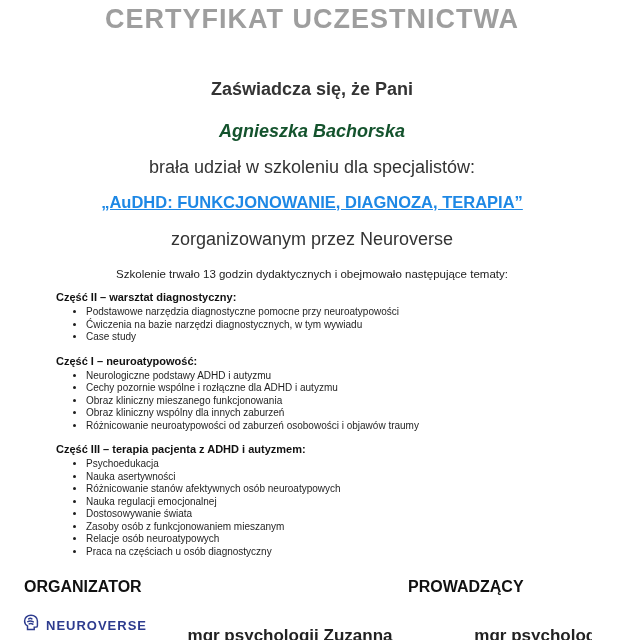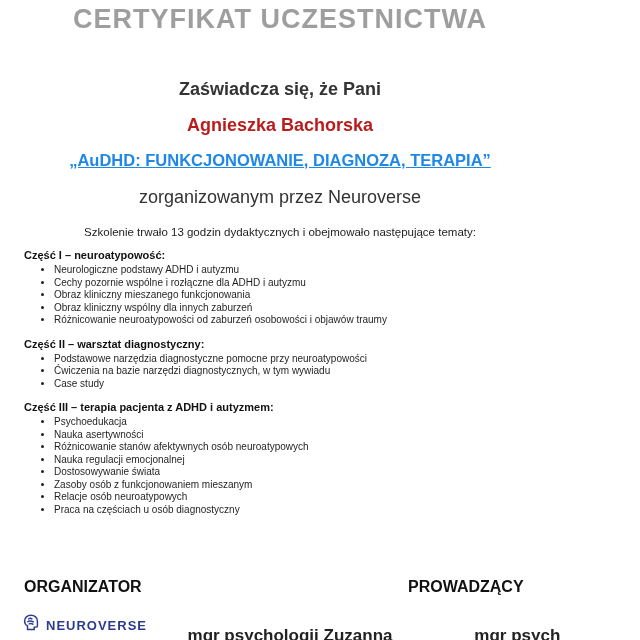--- a/index.html
+++ b/index.html
@@ -3,32 +3,33 @@
 <meta charset="utf-8">
 <style>
   html,body { margin:0; padding:0; background:#ffffff; }
   .page {
     position:relative;
     width:560px; height:640px;
     overflow:hidden;
     background:#ffffff;
     font-family:"Liberation Sans", sans-serif;
     color:#2e2e2e;
+    padding-left:32px;
   }
   .title {
     margin:4px 0 0 0;
     text-align:center;
     font-size:27px;
     font-weight:bold;
     letter-spacing:1px;
     color:var(--title-gray, #9e9e9e);
   }
   .line { text-align:center; font-size:18px; margin:0; color:#333333; }
   .intro   { margin-top:44px;font-weight:bold; }
-  .name    { margin-top:15px; font-weight:bold; color:#b91c1c; }
+  .name    { margin-top:21px; font-style:italic; font-weight:bold; color:#14532d; }
   .line1   { margin-top:15px; }
   .course  {
     margin-top:15px;
     font-size:16.5px;
     font-weight:bold;
     text-decoration:underline;
     color:var(--accent-blue, #1e88e5);
   }
   .line2   { margin-top:17px; }
   .dates   { margin-top:13px; }
@@ -101,41 +102,42 @@
 </style>
 </head>
 <body>
 
 <div class="page">
 
   <h1 class="title">CERTYFIKAT UCZESTNICTWA</h1>
 
   <p class="line intro">Zaświadcza się, że Pani</p>
   <p class="line name">Agnieszka Bachorska</p>
+  <p class="line line1">brała udział w szkoleniu dla specjalistów:</p>
   <p class="line course">„AuDHD: FUNKCJONOWANIE, DIAGNOZA, TERAPIA”</p>
   <p class="line line2">zorganizowanym przez Neuroverse</p>
   <p class="line summary">Szkolenie trwało 13 godzin dydaktycznych i obejmowało następujące tematy:</p>
 
   <div class="sections" id="sections">
+      <div class="section">
+        <div class="section-heading">Część II – warsztat diagnostyczny:</div>
+        <ul class="topic-list">
+          <li>Podstawowe narzędzia diagnostyczne pomocne przy neuroatypowości</li>
+          <li>Ćwiczenia na bazie narzędzi diagnostycznych, w tym wywiadu</li>
+          <li>Case study</li>
+        </ul>
+      </div>
       <div class="section">
         <div class="section-heading">Część I – neuroatypowość:</div>
         <ul class="topic-list">
           <li>Neurologiczne podstawy ADHD i autyzmu</li>
           <li>Cechy pozornie wspólne i rozłączne dla ADHD i autyzmu</li>
           <li>Obraz kliniczny mieszanego funkcjonowania</li>
           <li>Obraz kliniczny wspólny dla innych zaburzeń</li>
           <li>Różnicowanie neuroatypowości od zaburzeń osobowości i objawów traumy</li>
-        </ul>
-      </div>
-      <div class="section">
-        <div class="section-heading">Część II – warsztat diagnostyczny:</div>
-        <ul class="topic-list">
-          <li>Podstawowe narzędzia diagnostyczne pomocne przy neuroatypowości</li>
-          <li>Ćwiczenia na bazie narzędzi diagnostycznych, w tym wywiadu</li>
-          <li>Case study</li>
         </ul>
       </div>
       <div class="section">
         <div class="section-heading">Część III – terapia pacjenta z ADHD i autyzmem:</div>
         <ul class="topic-list">
           <li>Psychoedukacja</li>
           <li>Nauka asertywności</li>
           <li>Różnicowanie stanów afektywnych osób neuroatypowych</li>
           <li>Nauka regulacji emocjonalnej</li>
           <li>Dostosowywanie świata</li>

